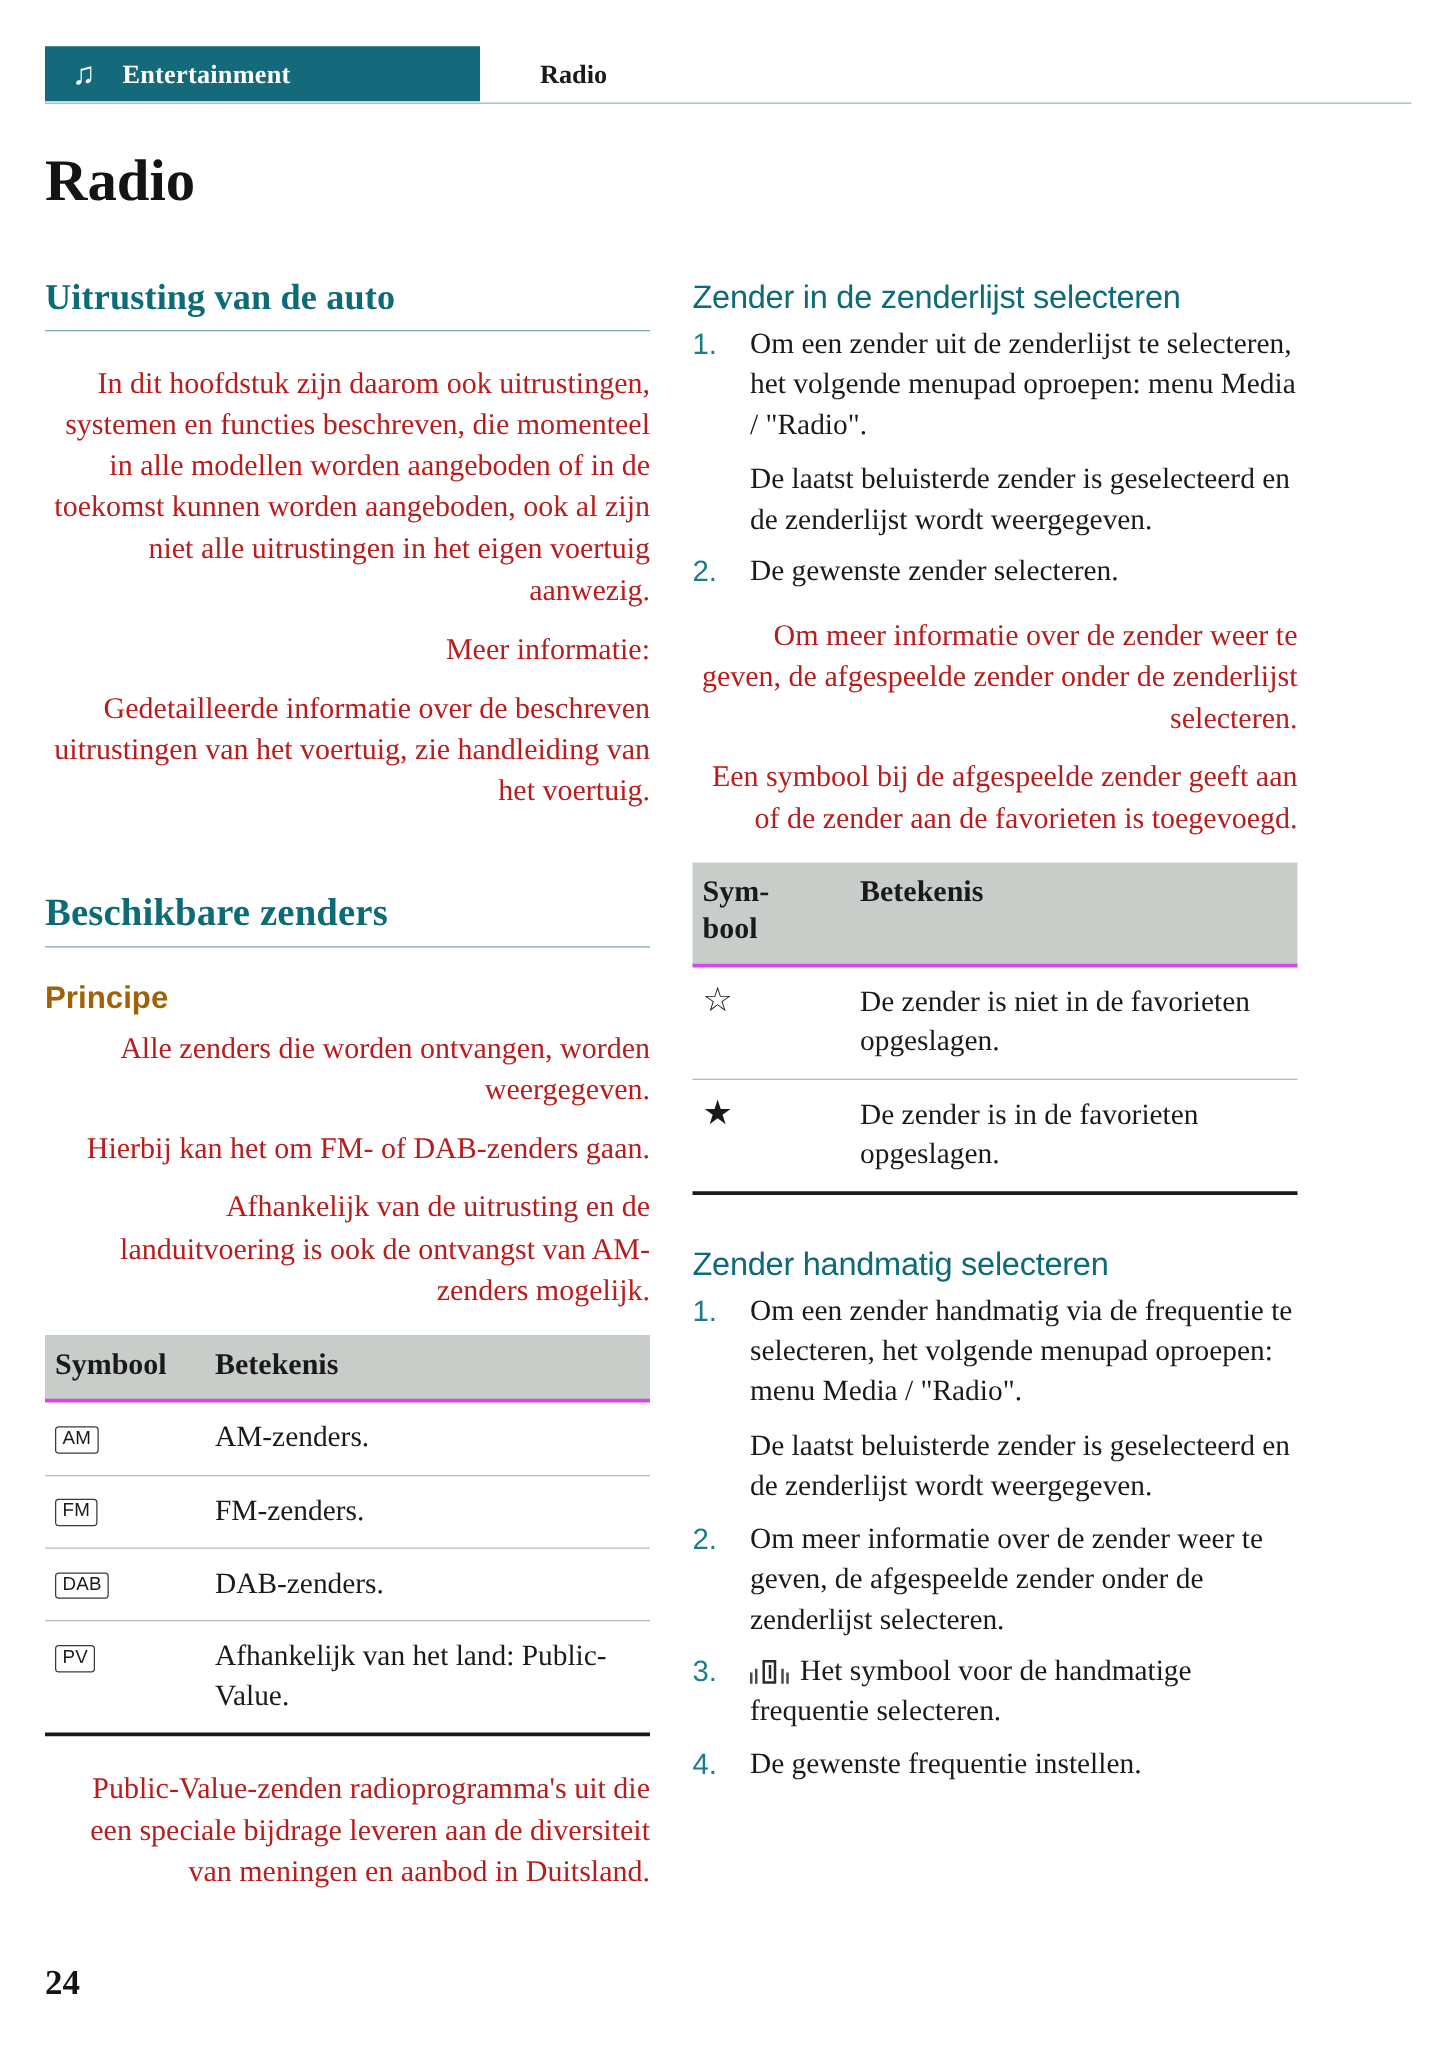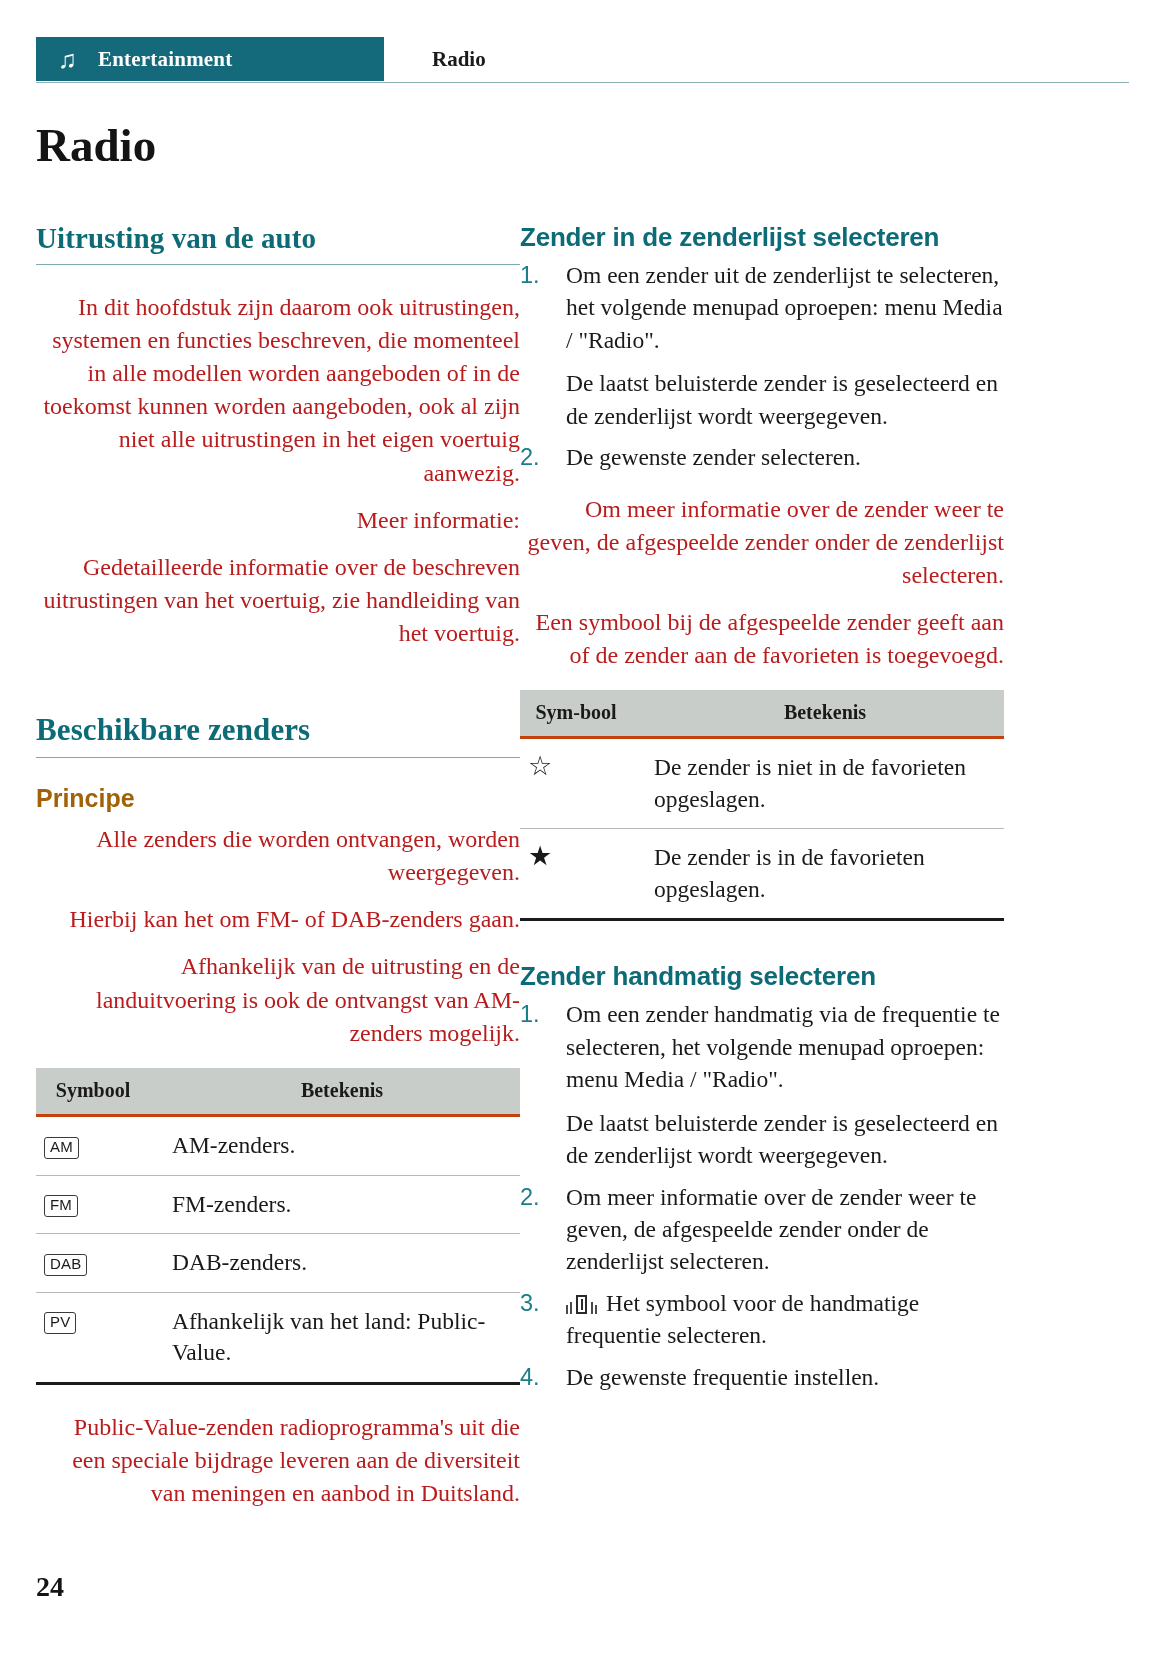--- a/index.html
+++ b/index.html
@@ -84,20 +84,21 @@
     margin: 0;
   }
 
   
   .columns {
     position: absolute;
     top: 222px;
     left: 36px;
     width: 1093px;
     display: flex;
+    gap: 34px;
   }
   .col {
     width: 484px;
     flex: none;
   }
 
   
   h2.sec-h1 {
     margin: 0 0 0 0;
     font-size: 29px;
@@ -117,21 +118,21 @@
   }
   h3.sec-h2.sans {
     font-family: "Liberation Sans", "DejaVu Sans", sans-serif;
   }
   h2.sec-h1.big {
     font-size: 31px;
   }
   h2.right-h {
     margin: 0 0 6px 0;
     font-size: 26px;
-    font-weight: bold;
+    font-weight: normal;
     color: #0d6b78;
     font-family: "Liberation Sans", "DejaVu Sans", sans-serif;
     letter-spacing: -0.2px;
   }
 
   
   p.body {
     margin: 0;
     font-size: 24px;
     line-height: 1.38;
@@ -173,27 +174,27 @@
   }
 
   
   table.symtab {
     width: 100%;
     border-collapse: collapse;
     font-size: 23.5px;
   }
   table.symtab thead th {
     background: #c9cdc9;
-    text-align: center;
-    font-weight: bold;
-    font-size: 20px;
+    text-align: left;
+    font-weight: bold;
+    font-size: 24px;
     padding: 10px 8px 12px 8px;
     vertical-align: top;
     line-height: 1.22;
-    border-bottom: 3px solid #c2410c;
+    border-bottom: 3px solid #d946ef;
   }
   table.symtab tbody td {
     padding: 13px 8px 13px 8px;
     vertical-align: top;
     border-bottom: 1px solid #b9b9b9;
     line-height: 1.34;
   }
   table.symtab tbody tr:last-child td {
     border-bottom: 3px solid #1a1a1a;
   }

